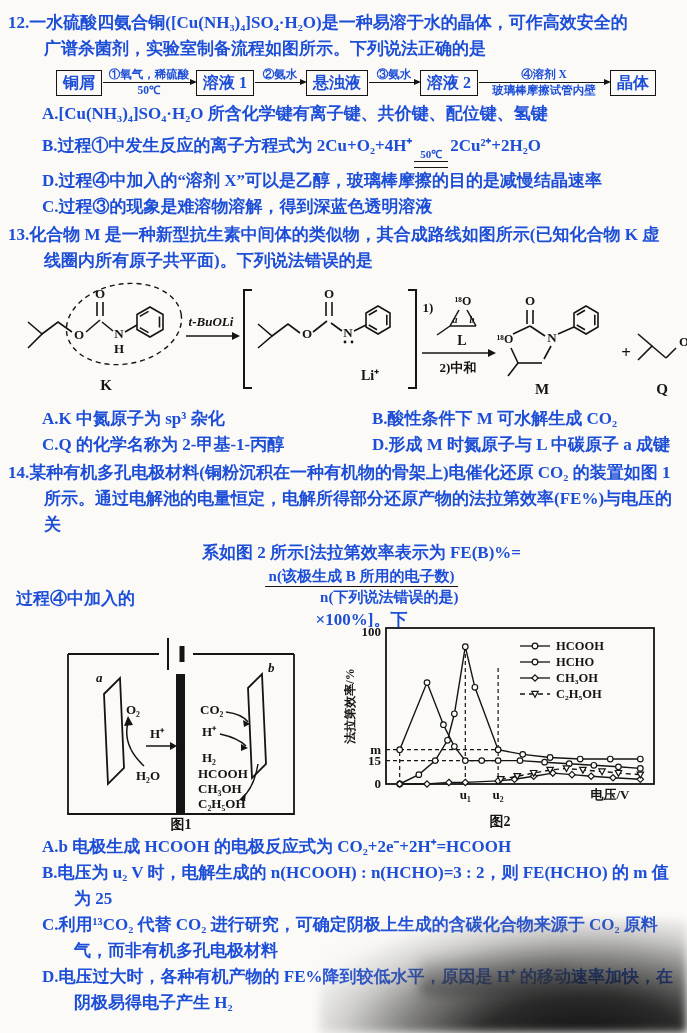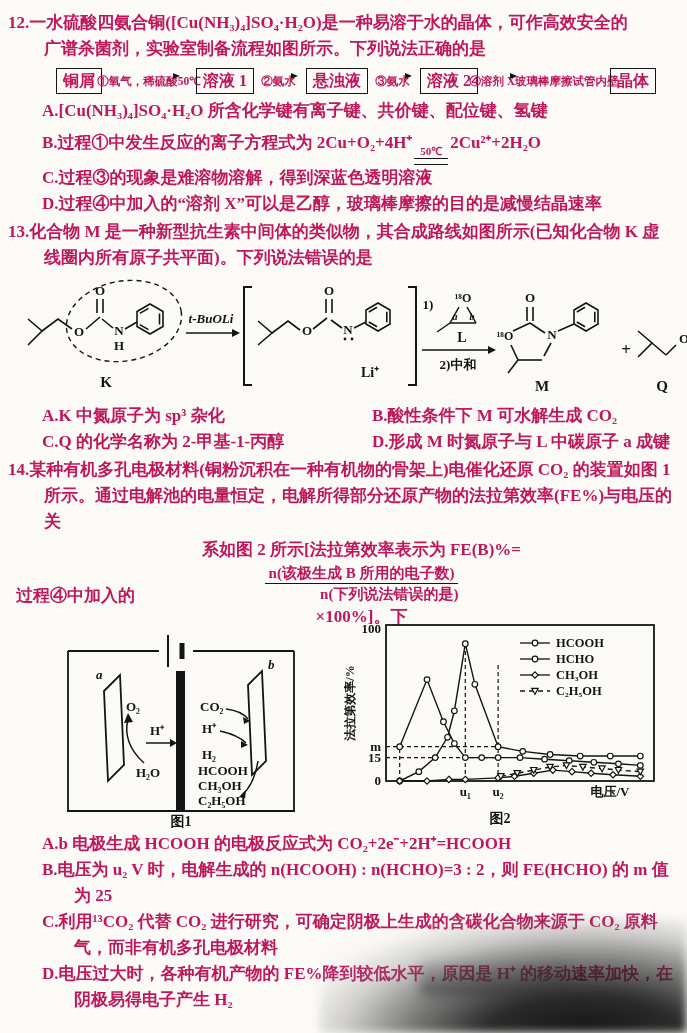--- a/index.html
+++ b/index.html
@@ -1,26 +1,26 @@
 <!DOCTYPE html>
 <html><head>
 <meta charset="utf-8">
 <style>
   html,body{margin:0;padding:0;}
   body{width:687px;height:1033px;overflow:hidden;background:#fbfaf7;}
   .page{position:relative;width:687px;height:1033px;font-family:"Liberation Serif",serif;
-        font-weight:700;color:#be185d;font-size:17px;line-height:26px;overflow:hidden;}
+        font-weight:700;color:#1d4ed8;font-size:17px;line-height:26px;overflow:hidden;}
   .inner{padding:10px 8px 0 8px;}
   .stem{margin:0;padding-left:36px;text-indent:-36px;}
   .stem-cont{margin:0;padding-left:36px;}
   .qnum{display:inline;}
   
   .flowchart{display:flex;align-items:center;margin:6px 0 4px 48px;font-family:Liberation Serif, serif;}
   .fc-box{border:1.6px solid #141414;padding:0 6px;font-size:16px;line-height:24px;white-space:nowrap;}
-  .fc-arrow{display:flex;align-items:center;justify-content:center;margin:0 1px;}
+  .fc-arrow{display:flex;flex-direction:column;align-items:center;justify-content:center;margin:0 1px;}
   .fc-lab{font-size:11.5px;line-height:13px;white-space:nowrap;}
   .fc-line{position:relative;height:0;border-top:1.5px solid #141414;align-self:stretch;margin:1px 0;}
   .fc-line::after{content:"";position:absolute;right:-2px;top:-4px;
       border-left:7px solid #141414;border-top:3.5px solid transparent;border-bottom:3.5px solid transparent;}
   .opt{margin:0;padding-left:66px;text-indent:-32px;}
   .opt-row2{display:grid;grid-template-columns:330px 1fr;margin:0;}
   .opt-cell{padding-left:34px;text-indent:0;white-space:nowrap;}
   
   .cond{display:inline-flex;flex-direction:column;align-items:center;vertical-align:-7px;margin:0 2px;text-indent:0;}
   .cond-top{font-size:11px;line-height:11px;}
@@ -78,22 +78,22 @@
         <span class="fc-lab">玻璃棒摩擦试管内壁</span>
       </span>
       <span class="fc-box">晶体</span>
     </div>
 
     <p class="opt">A.[Cu(NH₃)₄]SO₄·H₂O 所含化学键有离子键、共价键、配位键、氢键</p>
     <p class="opt" style="line-height:38px"><span>B.过程①中发生反应的离子方程式为 2Cu+O₂+4H⁺</span><span class="cond">
             <span class="cond-top">50℃</span>
             <span class="cond-line"></span>
           </span><span>2Cu²⁺+2H₂O</span></p>
+    <p class="opt">D.过程④中加入的“溶剂 X”可以是乙醇，玻璃棒摩擦的目的是减慢结晶速率</p>
     <p class="opt">C.过程③的现象是难溶物溶解，得到深蓝色透明溶液</p>
-    <p class="opt">D.过程④中加入的“溶剂 X”可以是乙醇，玻璃棒摩擦的目的是减慢结晶速率</p>
   </section>
 
   <section style="margin-top:2px;">
     <p class="stem"><span class="qnum">13.</span><span>化合物 M 是一种新型抗生素中间体的类似物，其合成路线如图所示(已知化合物 K 虚</span></p>
     <p class="stem-cont">线圈内所有原子共平面)。下列说法错误的是</p>
 
     <svg width="672" height="132" viewBox="0 0 672 132" style="margin-left:10px;display:block;">
 
       <g stroke="#141414" stroke-width="1.6" fill="none">
         <path d="M10,48 L24,60 L10,74"></path>

